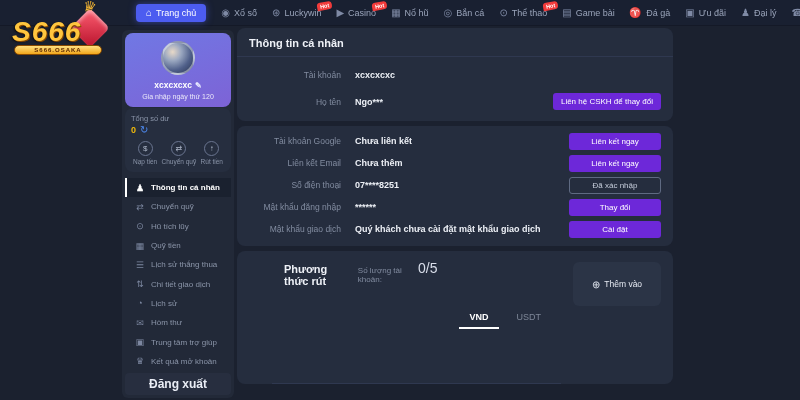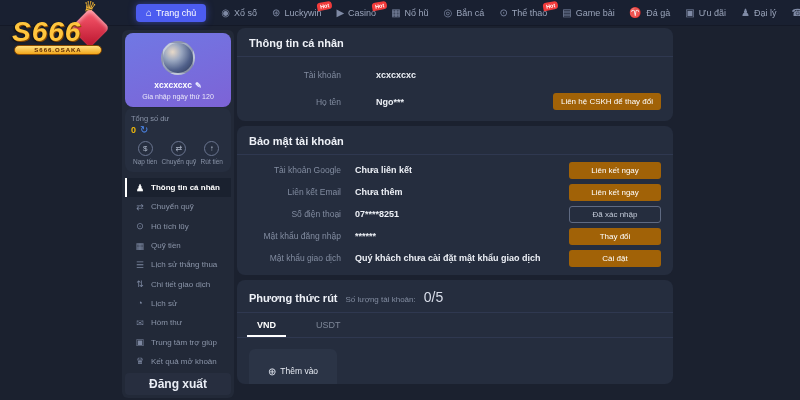--- a/index.html
+++ b/index.html
@@ -64,34 +64,34 @@
             font-weight:bold; color:#e9edf5; background:#272e3f; border-radius:4px; cursor:pointer; margin-top:2px; }
 
   
   .main { position:absolute; left:237px; top:28px; width:436px; height:356px;
           display:flex; flex-direction:column; gap:5px; }
   .card { background:#252d3e; border-radius:8px; overflow:hidden; }
   .card-header { padding:9px 12px 7px; font-size:11px; font-weight:bold; color:#eef1f7;
                  border-bottom:1px solid #2f3850; display:flex; align-items:baseline; gap:8px; }
   .rows { padding:4px 0 6px; }
   .row { display:flex; align-items:center; min-height:22px; padding:0 12px; }
-  .rows.personal .row { min-height:27px;gap:21px; }
+  .rows.personal .row { min-height:27px; }
   .row .lbl { width:92px; text-align:right; font-size:8.5px; color:#828ca0; flex-shrink:0; }
   .row .val { margin-left:14px; font-size:9px; font-weight:bold; color:#edf0f6; }
   .row .btn { margin-left:auto; }
   .btn { font-size:8px; height:17px; min-width:92px; display:flex; align-items:center; justify-content:center;
          border-radius:3px; cursor:pointer; padding:0 8px; border:none; font-family:"Liberation Sans",sans-serif; }
-  .btn.primary { background:#a16207; color:#fff; }
+  .btn.primary { background:#6d28d9; color:#fff; }
   .btn.outline { background:#252d3e; border:1px solid #5f6a82; color:#c6cddb; }
 
   .count-label { font-size:8px; color:#828ca0; font-weight:normal; }
   .count-val { font-size:14px; color:#d9deea; font-weight:normal; }
 
-  .card.withdraw { flex:1; display:flex; flex-direction:column; }
-  .tabs { display:flex; gap:20px; padding:0 10px; border-bottom:1px solid #2f3850; }
+  .card.withdraw { flex:1; display:flex; flex-direction:row;padding-left:35px; }
+  .tabs { display:flex; gap:8px; padding:0 10px; border-bottom:1px solid #2f3850;align-items:center; }
   .tab { padding:7px 10px 5px; font-size:9px; color:#7e8798; cursor:pointer; border-bottom:2px solid transparent; }
   .tab.active { color:#fff; font-weight:bold; border-bottom:2px solid #fff; }
   .withdraw-body { padding:11px 12px; flex:1; }
   .add-card { width:88px; height:44px; background:#2b3446; border-radius:6px; display:flex;
               align-items:center; justify-content:center; gap:4px; cursor:pointer; }
   .add-card .plus { font-size:10px; color:#dfe4ee; }
   .add-card .lbl { font-size:8.5px; color:#e6eaf2; }
 </style>
 </head>
 <body>
@@ -248,23 +248,20 @@
       </div>
       <div class="row">
         <span class="lbl">Họ tên</span>
         <span class="val">Ngo***</span>
         <button class="btn primary">Liên hệ CSKH để thay đổi</button>
       </div>
     </div>
   </section>
 
   <section class="card">
-    <div class="card-header">
-      <span>Bảo mật tài khoản</span>
-    </div>
     <div class="rows">
       <div class="row">
         <span class="lbl">Tài khoản Google</span>
         <span class="val">Chưa liên kết</span>
         <button class="btn primary">Liên kết ngay</button>
       </div>
       <div class="row">
         <span class="lbl">Liên kết Email</span>
         <span class="val">Chưa thêm</span>
         <button class="btn primary">Liên kết ngay</button>

